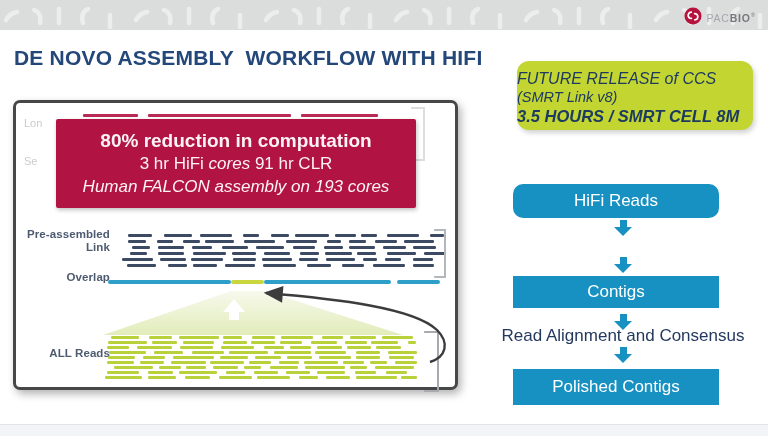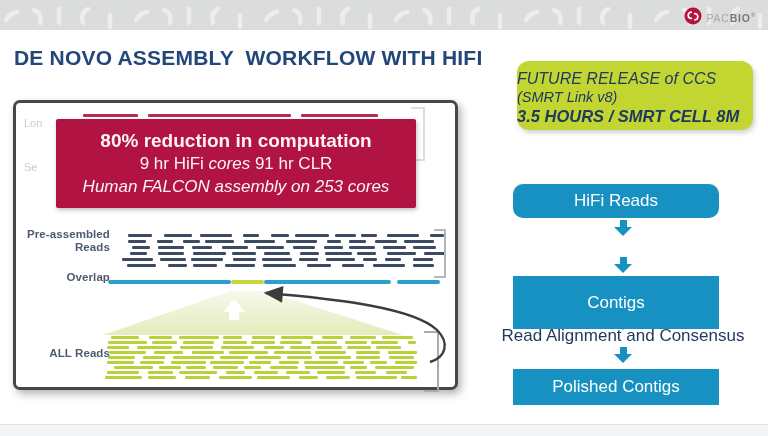--- a/index.html
+++ b/index.html
@@ -109,35 +109,35 @@
   <div class="future-box">
     <div class="l1">FUTURE RELEASE of CCS</div>
     <div class="l2">(SMRT Link v8)</div>
     <div class="l3">3.5 HOURS / SMRT CELL 8M</div>
   </div>
 
   <div class="panel">
     <div class="panel-inner">
 
       <div class="partial-label" style="top:14px;">Lon</div>
-      <div class="partial-label" style="top:58px;">Se</div>
+      <div class="partial-label" style="top:52px;">Se</div>
       <div class="red-sliver" style="left:67px;width:55px;"></div>
       <div class="red-sliver" style="left:132px;width:143px;"></div>
       <div class="red-sliver" style="left:285px;width:77px;"></div>
       <div class="faint-bracket"></div>
 
       <div class="reduction-box">
         <div class="l1">80% reduction in computation</div>
-        <div class="l2"><span>9 hr HiFi </span><i>cores</i><span> 91 hr CLR</span></div>
-        <div class="l3">Human FALCON assembly on 253 cores</div>
+        <div class="l2"><span>3 hr HiFi </span><i>cores</i><span> 91 hr CLR</span></div>
+        <div class="l3">Human FALCON assembly on 193 cores</div>
       </div>
 
       <div class="fig-label" style="top:125px;">
         <div>Pre-assembled</div>
-        <div>Reads</div>
+        <div>Link</div>
       </div>
       <div class="fig-label" style="top:168px;">Overlap</div>
       <div class="fig-label" style="top:244px;">ALL Reads</div>
 
       <div>
           <span class="dash" style="left: 111.553px; top: 131px; width: 24.8458px; background: rgb(61, 74, 99);"></span>
           <span class="dash" style="left: 148.308px; top: 131px; width: 27.4437px; background: rgb(61, 74, 99);"></span>
           <span class="dash" style="left: 184.457px; top: 131px; width: 31.3979px; background: rgb(61, 74, 99);"></span>
           <span class="dash" style="left: 227.262px; top: 131px; width: 15.4912px; background: rgb(61, 74, 99);"></span>
           <span class="dash" style="left: 254.734px; top: 131px; width: 18.1927px; background: rgb(61, 74, 99);"></span>
@@ -309,21 +309,21 @@
   <div class="flow">
     <div class="flow-box" style="top:0;height:34px;border-radius:10px;">HiFi Reads</div>
     <div class="flow-arrow" style="top:36px;">
         <span class="stem"></span>
         <span class="head"></span>
       </div>
     <div class="flow-arrow" style="top:73px;">
         <span class="stem"></span>
         <span class="head"></span>
       </div>
-    <div class="flow-box" style="top:92px;height:53px;">Contigs</div>
+    <div class="flow-box" style="top:92px;height:32px;">Contigs</div>
     <div class="flow-arrow" style="top:130px;">
         <span class="stem"></span>
         <span class="head"></span>
       </div>
     <div class="flow-text" style="top:142px;">Read Alignment and Consensus</div>
     <div class="flow-arrow" style="top:163px;">
         <span class="stem"></span>
         <span class="head"></span>
       </div>
     <div class="flow-box" style="top:185px;height:36px;">Polished Contigs</div>

